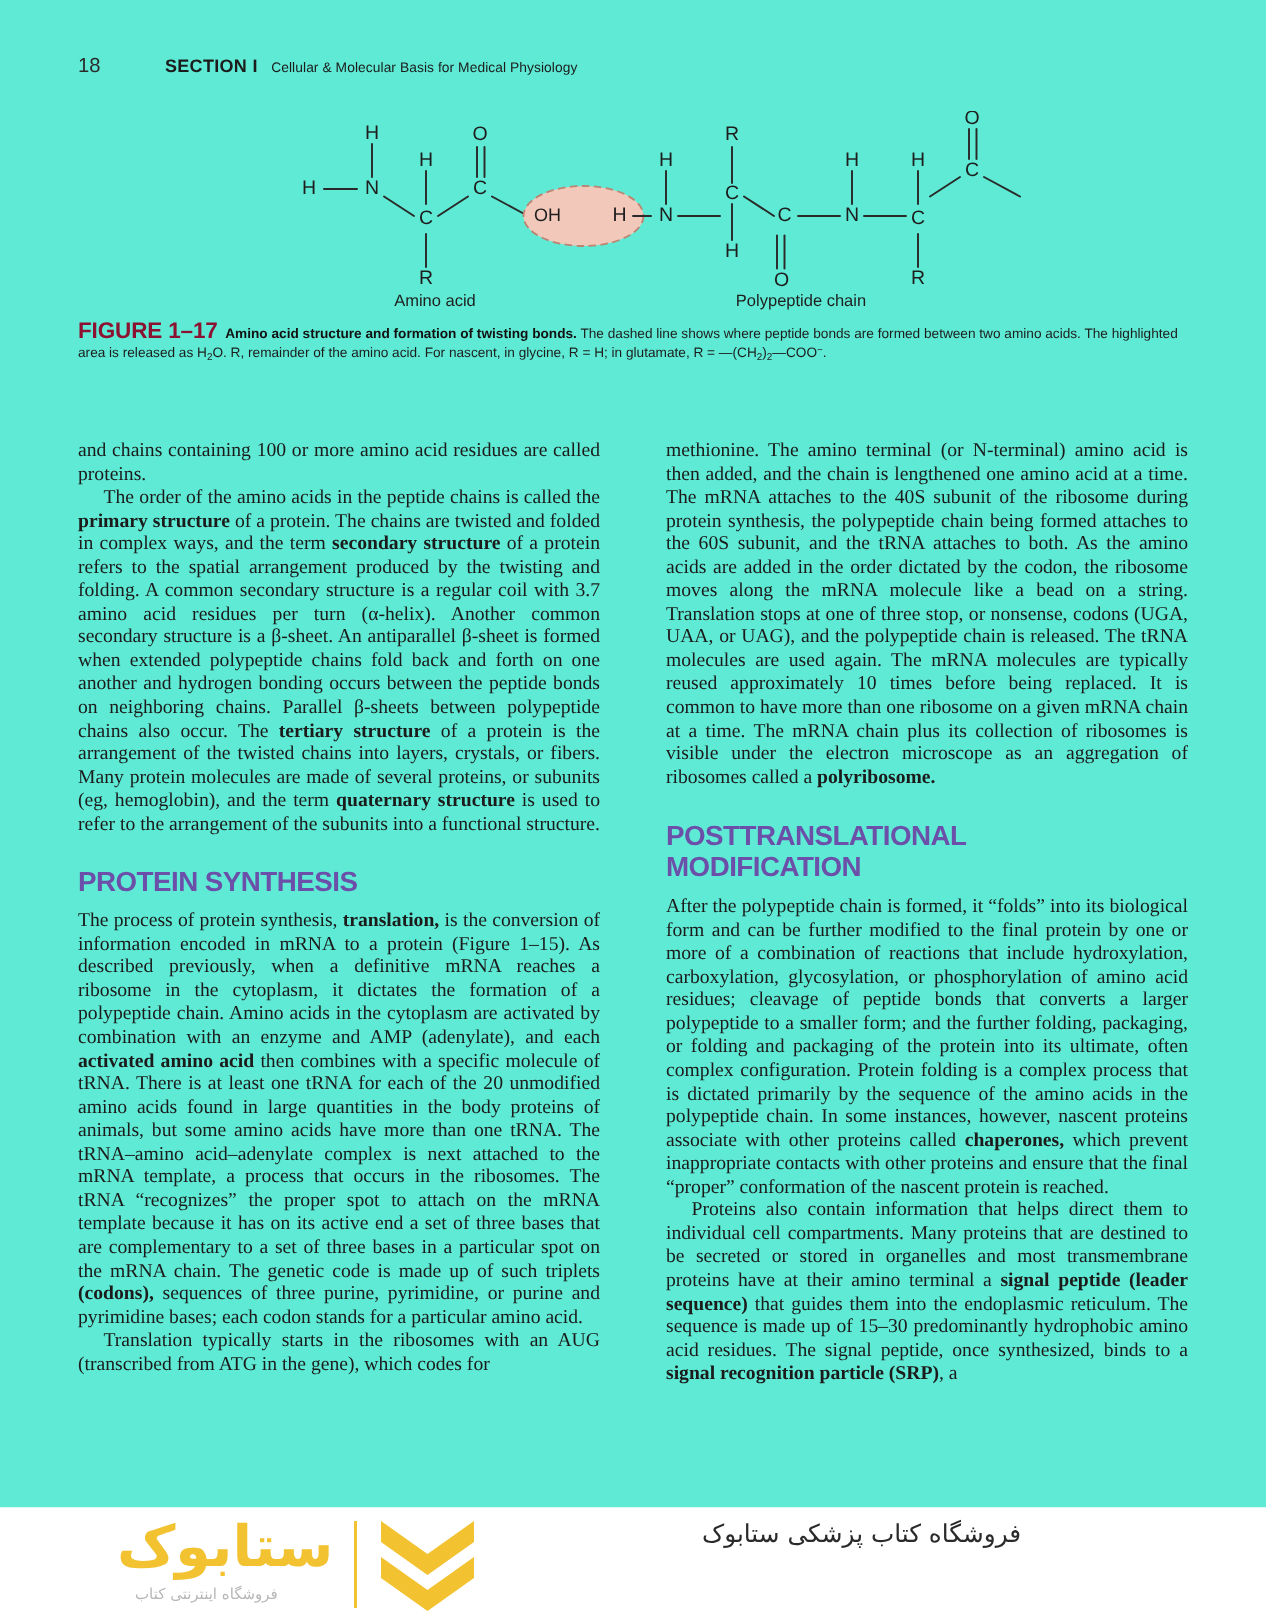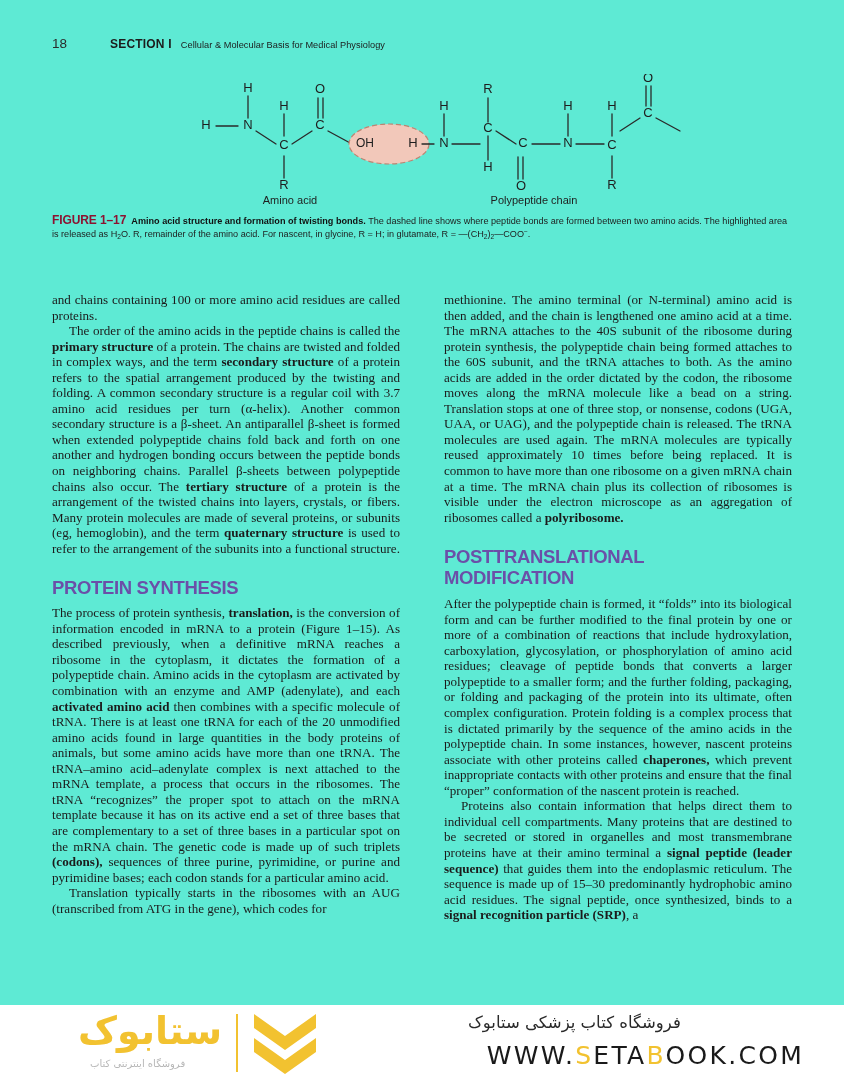--- a/index.html
+++ b/index.html
@@ -74,21 +74,21 @@
     top: 214px;
     width: 740px;
     font-family: "Liberation Sans", sans-serif;
     font-size: 9.1px;
     line-height: 13.2px;
     color: #1d1d1d;
     text-align: left;
   }
   .fig-tag {
     font-weight: bold;
-    font-size: 12px;
+    font-size: 15px;
     color: #8c1231;
     letter-spacing: -0.1px;
   }
   .fig-lead {
     font-weight: bold;
     color: #111;
   }
   .fig-caption sub {
     font-size: 6.6px;
     vertical-align: baseline;
@@ -383,15 +383,14 @@
       <div class="chevrons">
         <svg width="62" height="60" viewBox="0 0 62 60" xmlns="http://www.w3.org/2000/svg">
           <polygon points="0,0 31,22 62,0 62,14 31,36 0,14" fill="#f2c230"></polygon>
           <polygon points="0,24 31,46 62,24 62,38 31,60 0,38" fill="#f2c230"></polygon>
         </svg>
       </div>
     </div>
 
     <div class="brand-fa">فروشگاه کتاب پزشکی ستابوک</div>
 
-    <div class="brand-url"><span>WWW.</span><span class="hl">S</span><span>ETA</span><span class="hl">B</span><span>OOK.COM</span></div>
   </div>
 </div>
 
 </body></html>

